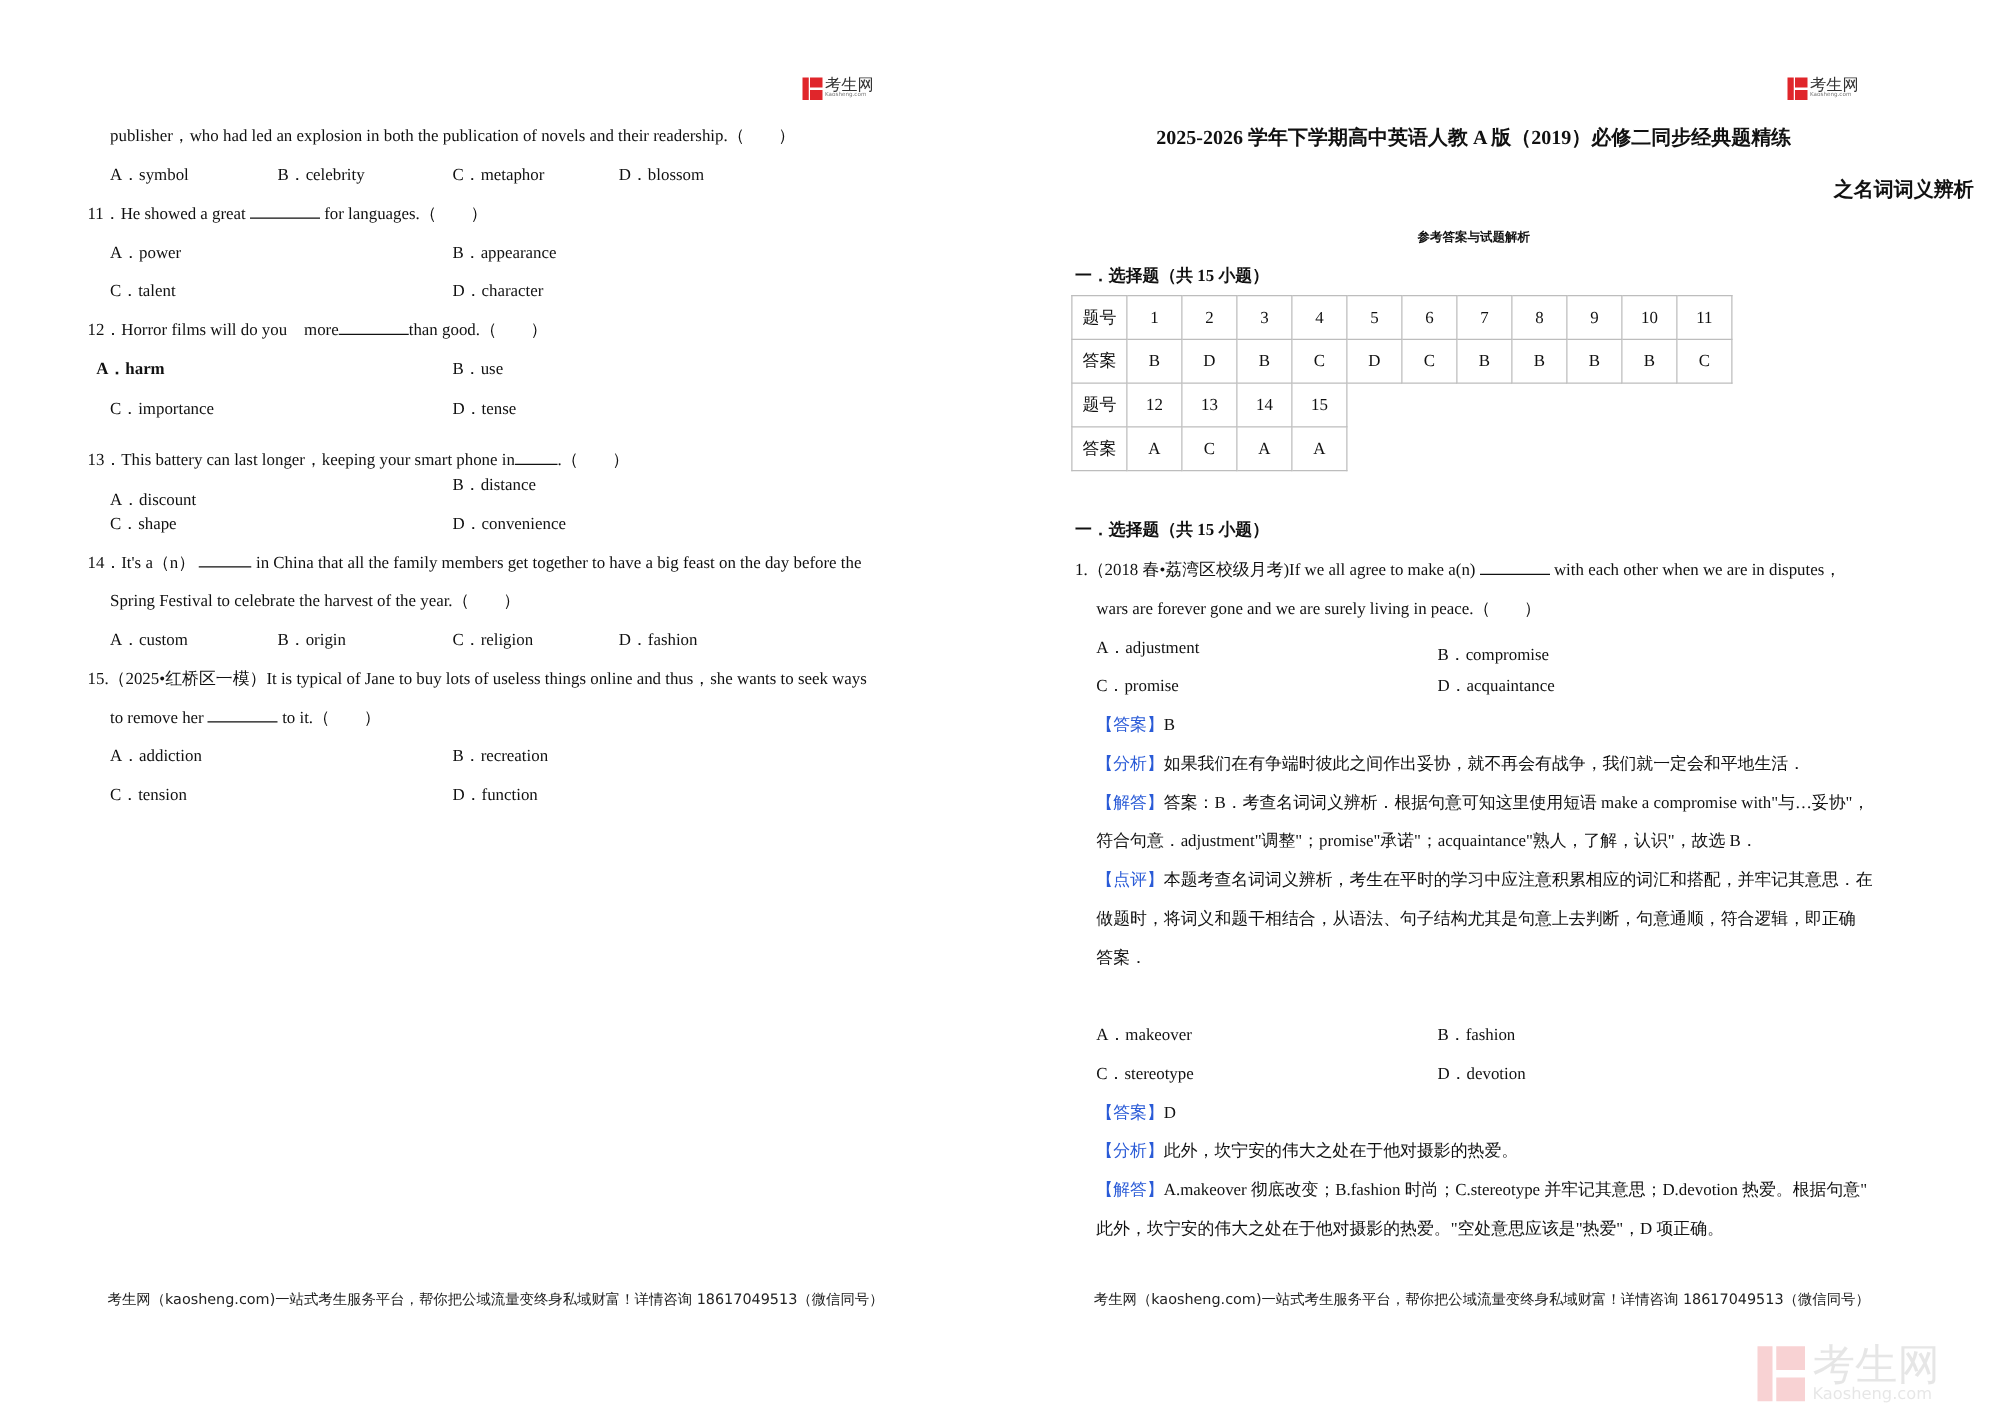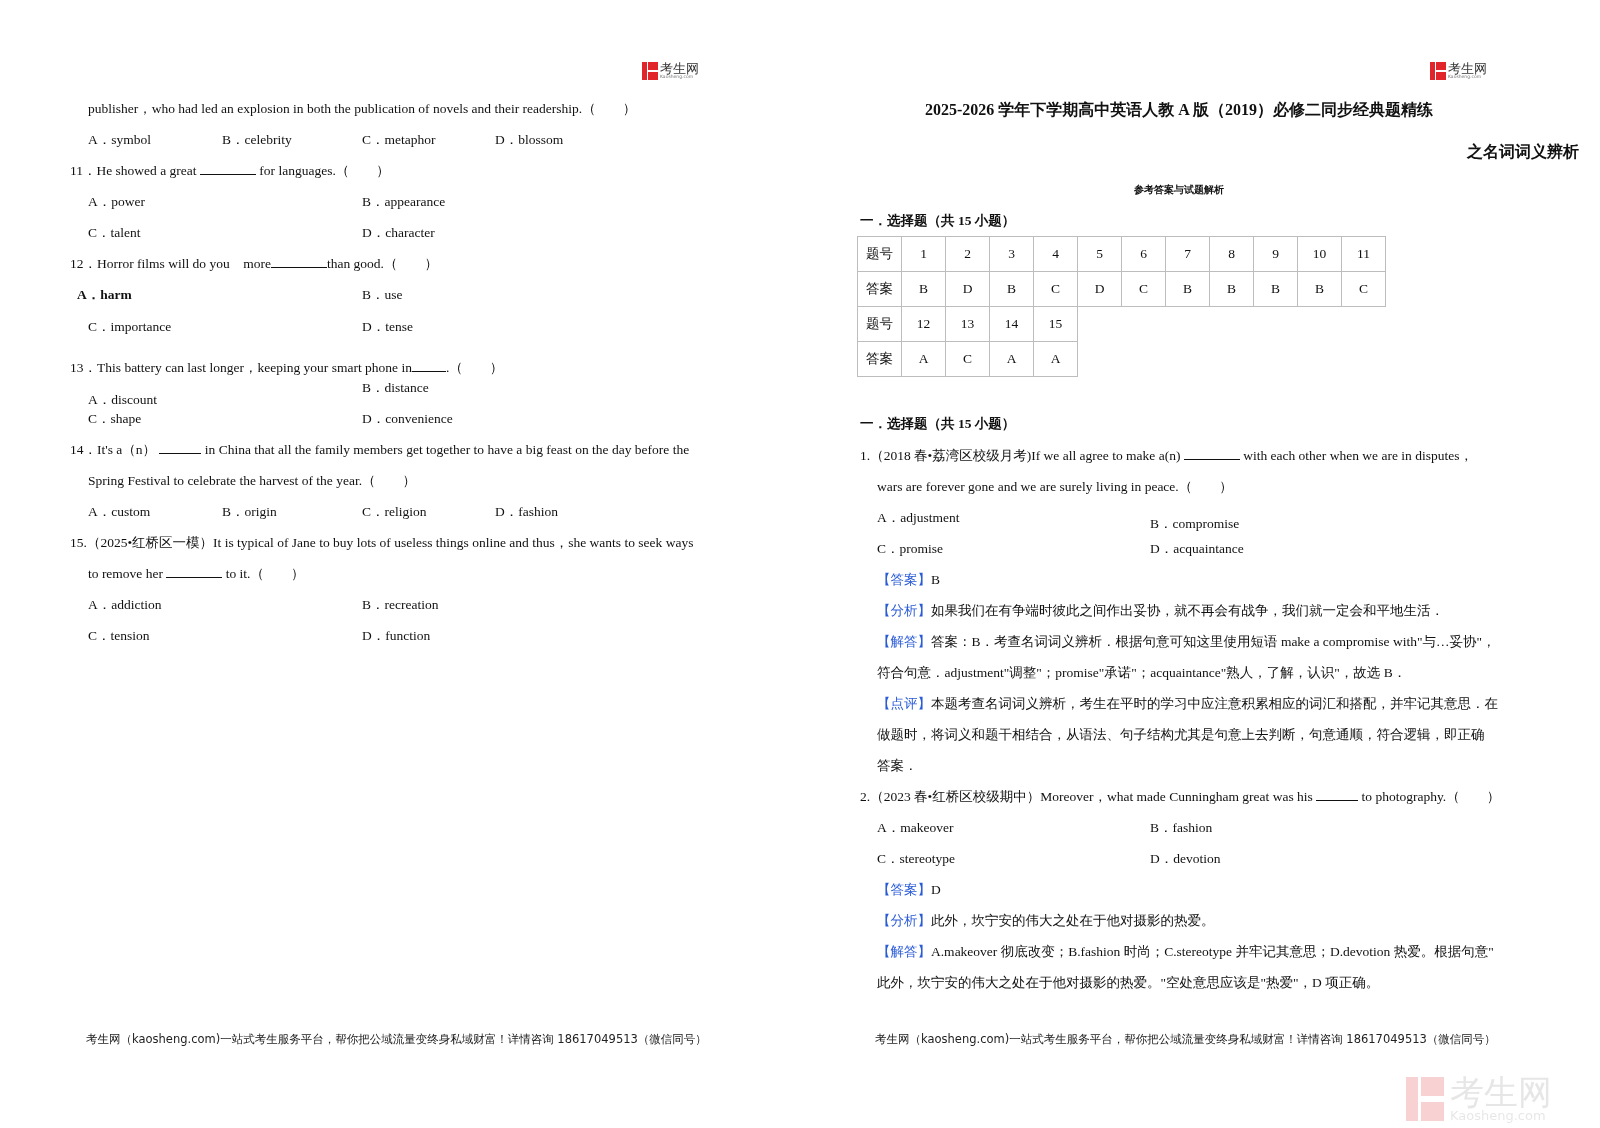--- a/index.html
+++ b/index.html
@@ -205,23 +205,20 @@
   <div class="line" style="left:77px;top:633px;">
     <span class="tag">【解答】</span><span>答案：B．考查名词词义辨析．根据句意可知这里使用短语 make a compromise with"与…妥协"，</span>
   </div>
   <div class="line" style="left:77px;top:664px;">符合句意．adjustment"调整"；promise"承诺"；acquaintance"熟人，了解，认识"，故选 B．</div>
   <div class="line" style="left:77px;top:695px;">
     <span class="tag">【点评】</span><span>本题考查名词词义辨析，考生在平时的学习中应注意积累相应的词汇和搭配，并牢记其意思．在</span>
   </div>
   <div class="line" style="left:77px;top:726px;">做题时，将词义和题干相结合，从语法、句子结构尤其是句意上去判断，句意通顺，符合逻辑，即正确</div>
   <div class="line" style="left:77px;top:757px;">答案．</div>
 
-  <div class="line" style="left:60px;top:788px;">
-    <span>2.（2023 春•红桥区校级期中）Moreover，what made Cunningham great was his </span><span class="blank" style="width:42px;"></span><span> to photography.（　　）</span>
-  </div>
   <div class="opt" style="left:77px;top:819px;">A．makeover</div>
   <div class="opt" style="left:350px;top:819px;">B．fashion</div>
   <div class="opt" style="left:77px;top:850px;">C．stereotype</div>
   <div class="opt" style="left:350px;top:850px;">D．devotion</div>
   <div class="line" style="left:77px;top:881px;">
     <span class="tag">【答案】</span><span>D</span>
   </div>
   <div class="line" style="left:77px;top:912px;">
     <span class="tag">【分析】</span><span>此外，坎宁安的伟大之处在于他对摄影的热爱。</span>
   </div>

